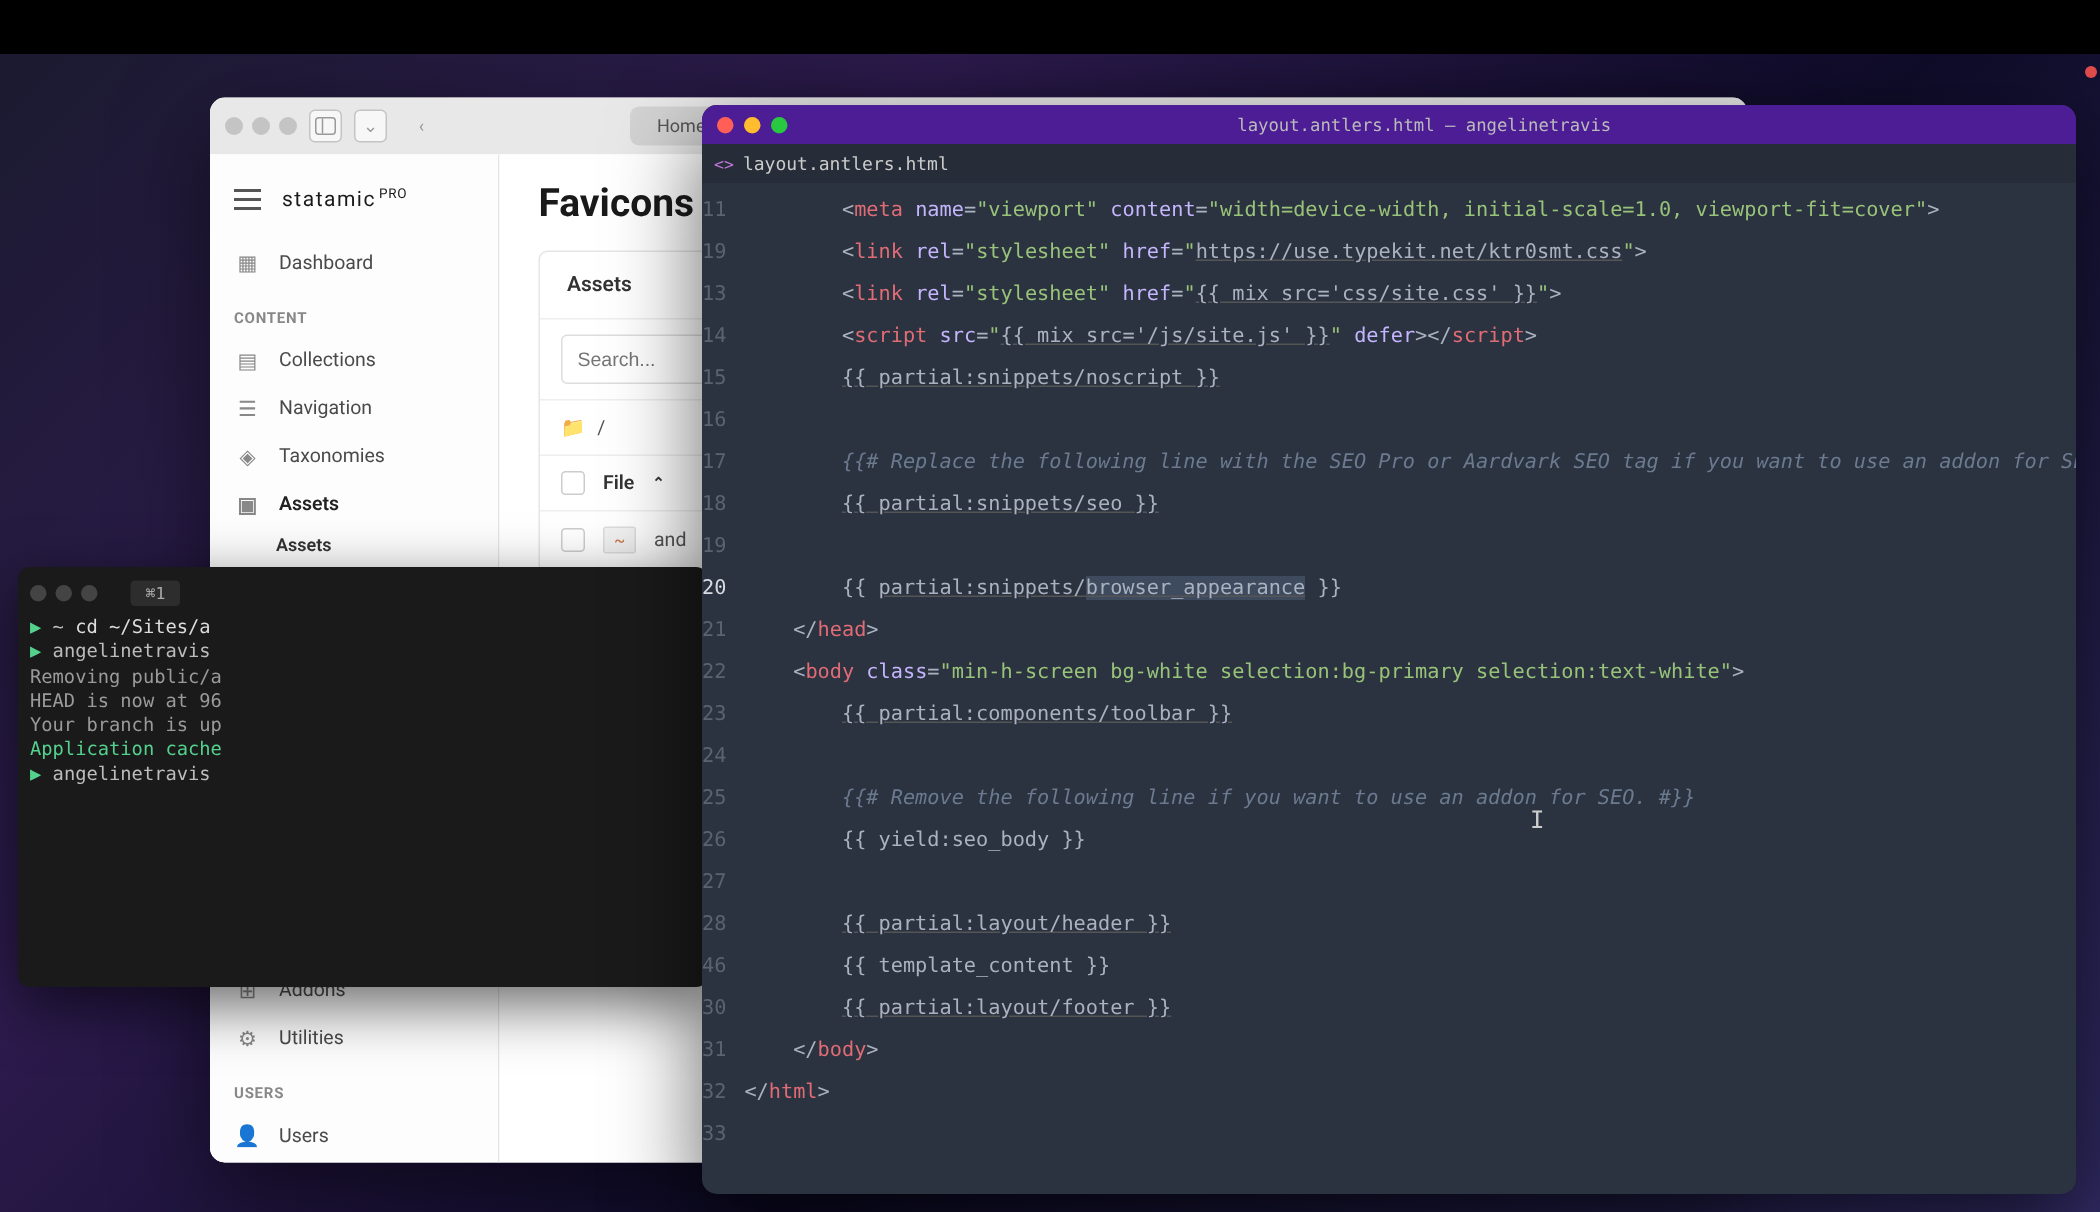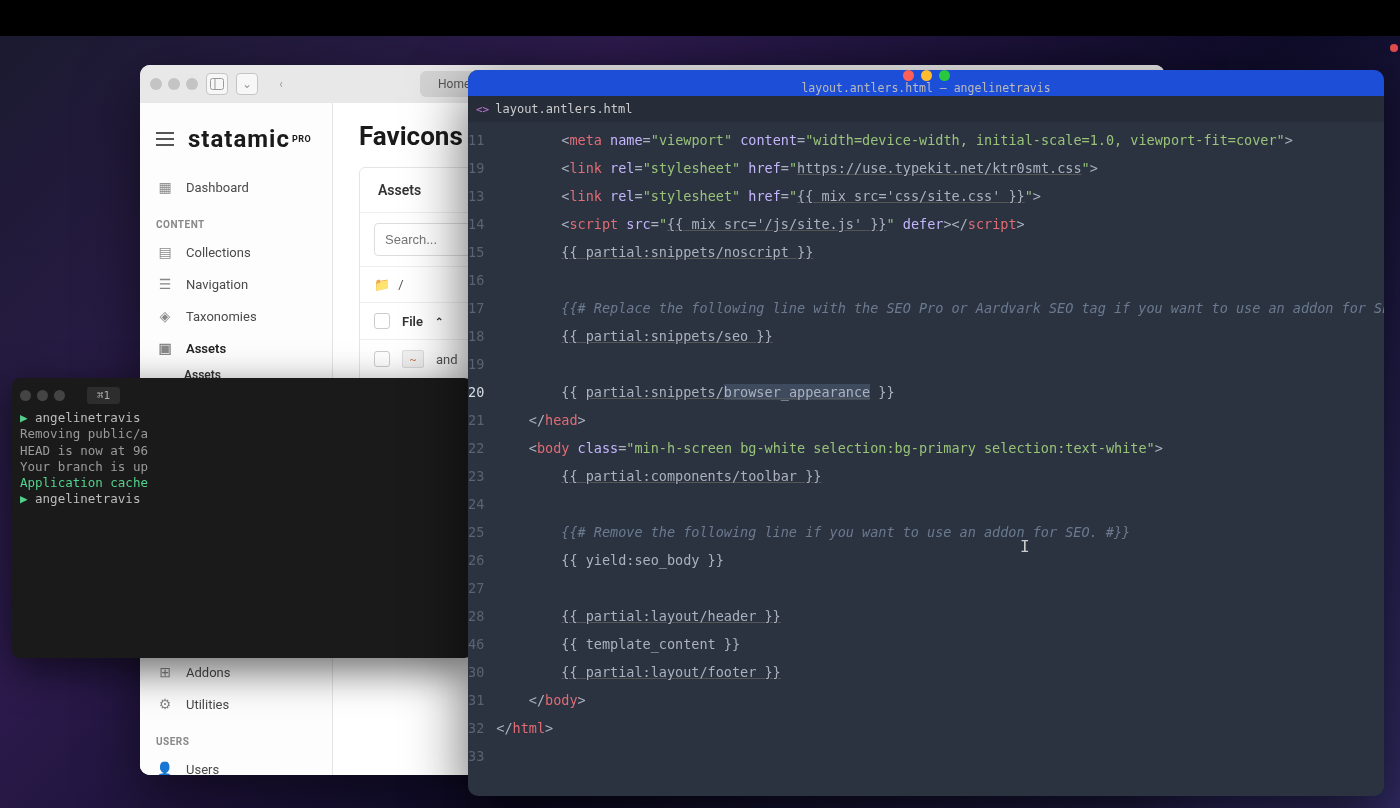--- a/index.html
+++ b/index.html
@@ -71,22 +71,22 @@
 }
 .brand {
   display: flex;
   align-items: center;
   gap: 14px;
   padding: 10px 16px 18px;
   color: #1a1a1a;
 }
 .hamburger { width: 18px; height: 14px; display: flex; flex-direction: column; justify-content: space-between; }
 .hamburger span { height: 2px; background: #555; }
-.brand-name { font-size: 24px; font-weight: 700; letter-spacing: 1px; margin-top: 16px; }
-.brand-pro { font-size: 9px; font-weight: 700; letter-spacing: 0.5px; margin-left: 2px; vertical-align: super; }
+.brand-name { font-size: 14px; font-weight: 400; letter-spacing: 1px; margin-top: 16px; }
+.brand-pro { font-size: 9px; font-weight: 400; letter-spacing: 0.5px; margin-left: 2px; vertical-align: super; }
 .side-item {
   display: flex;
   align-items: center;
   gap: 12px;
   padding: 7px 16px;
   color: #4a4a4a;
   cursor: pointer;
 }
 .side-item.bold { font-weight: 600; color: #222; }
 .side-sub { padding: 4px 16px 4px 44px; color: #6a6a6a; font-size: 12px; cursor: pointer; }
@@ -187,27 +187,26 @@
   width: 916px;
   height: 726px;
   background: #2b3240;
   border-radius: 10px;
   box-shadow: 0 20px 60px rgba(0,0,0,0.6);
   font-family: Menlo, Consolas, monospace;
   overflow: hidden;
 }
 .editor-titlebar {
   height: 26px;
-  background: #1d4ed8;
+  background: #4c1d95;
   display: flex;
   align-items: center;
   font-size: 11.5px;
   color: #bbb;
   padding: 0 10px;
-  flex-direction: column;
 }
 .editor-titlebar .traffic-e { display: flex; gap: 7px; }
 .editor-titlebar .traffic-e span { width: 11px; height: 11px; border-radius: 50%; }
 .dot-red { background: #ff5f57; }
 .dot-yel { background: #febc2e; }
 .dot-grn { background: #28c840; }
 .title-text { margin: 0 auto; }
 .tab-strip {
   height: 26px;
   background: #262c38;
@@ -377,20 +376,21 @@
 </div>
 
 <div class="terminal">
   <div class="term-top">
     <span class="dot"></span>
     <span class="dot"></span>
     <span class="dot"></span>
     <span class="term-tab">⌘1</span>
   </div>
   <div class="term-body">
+    <div><span class="prompt-sym">▶</span> <span class="tilde">~</span> <span class="cmd">cd ~/Sites/a</span></div>
     <div><span class="prompt-sym">▶</span> <span class="tilde">angelinetravis</span></div>
     <div class="grey">Removing public/a</div>
     <div class="grey">HEAD is now at 96</div>
     <div class="grey">Your branch is up</div>
     <div class="green">Application cache</div>
     <div><span class="prompt-sym">▶</span> <span class="tilde">angelinetravis</span></div>
   </div>
 </div>
 
 <div class="editor">

